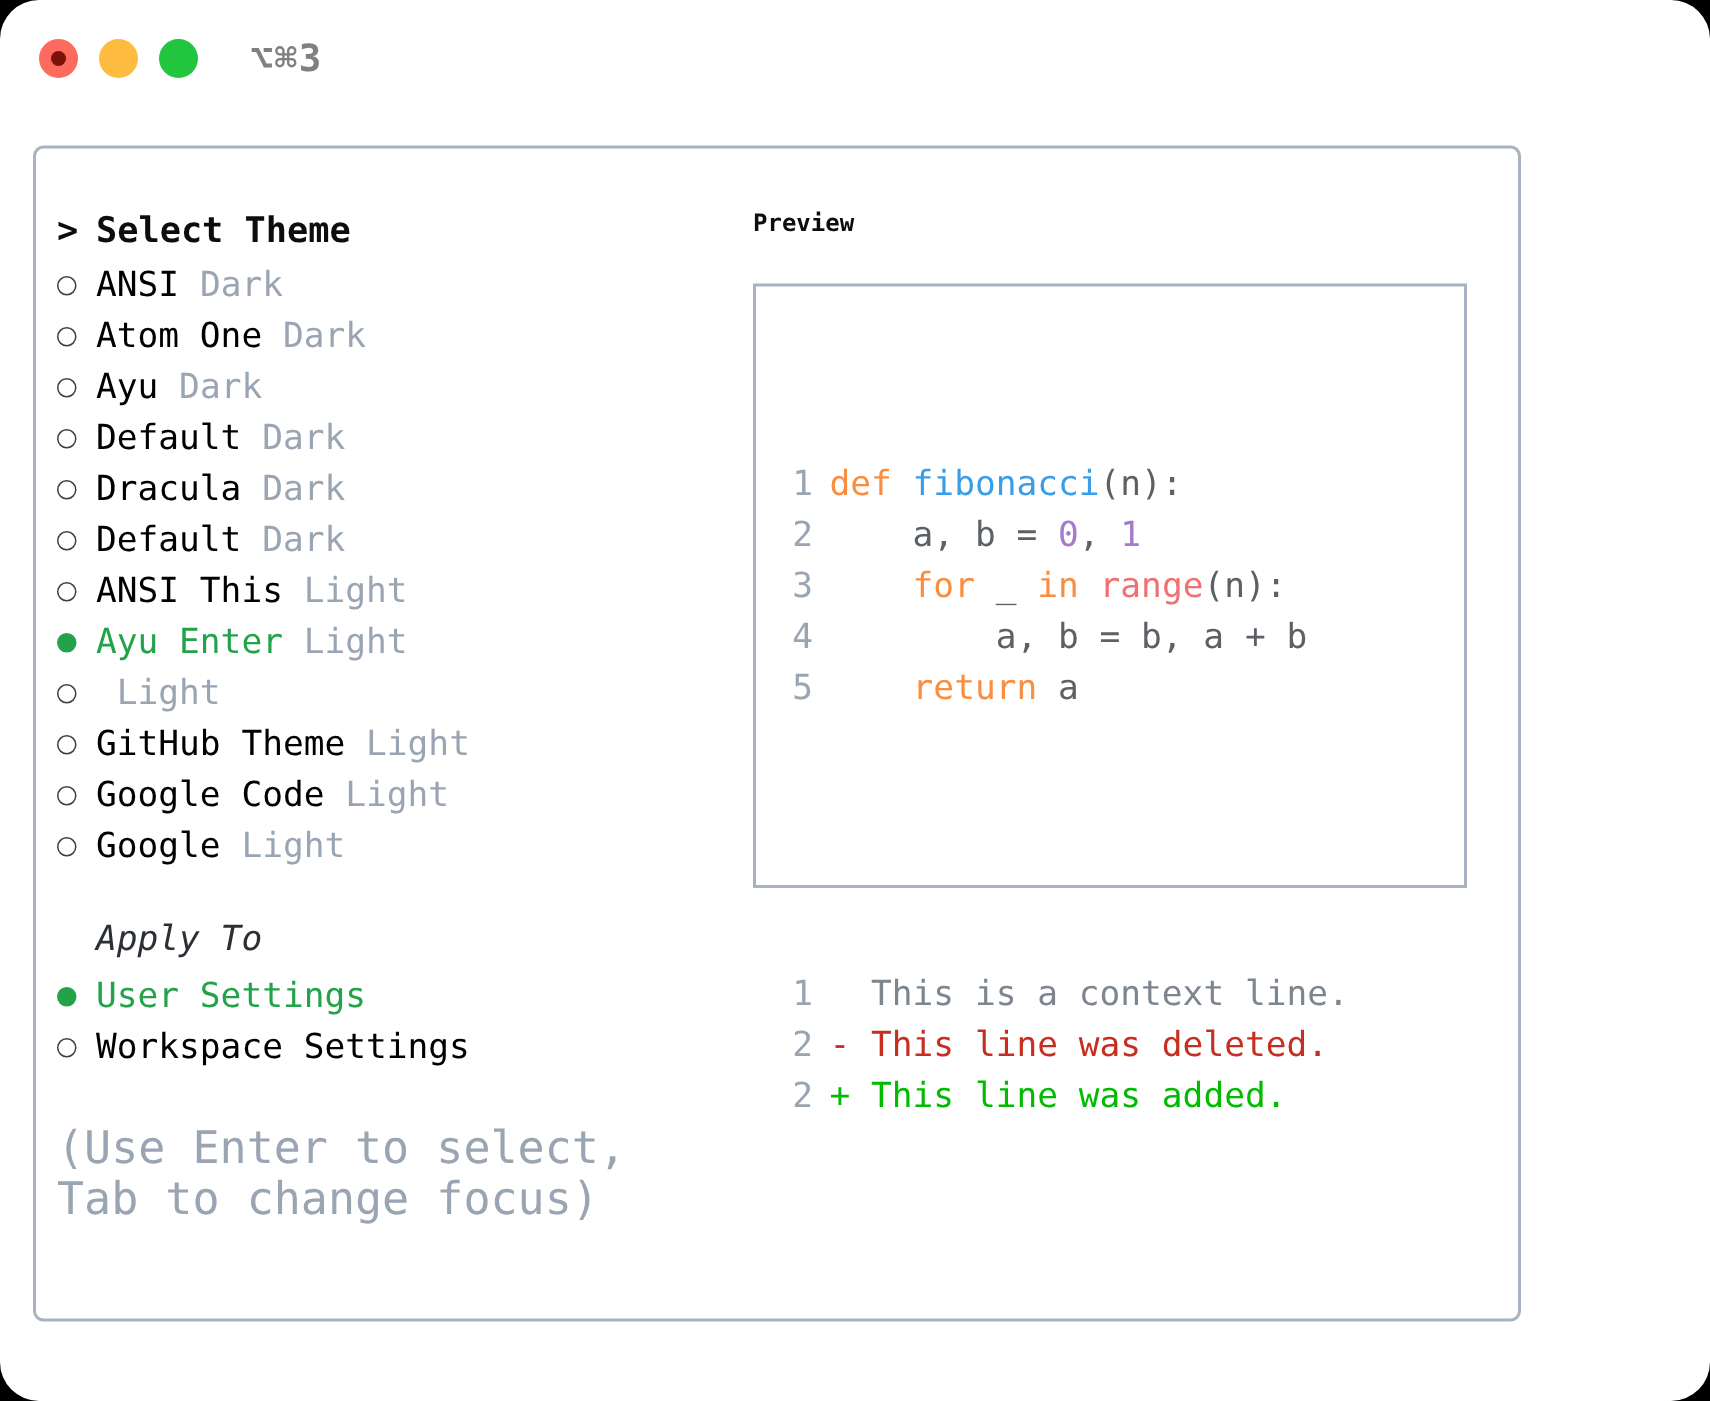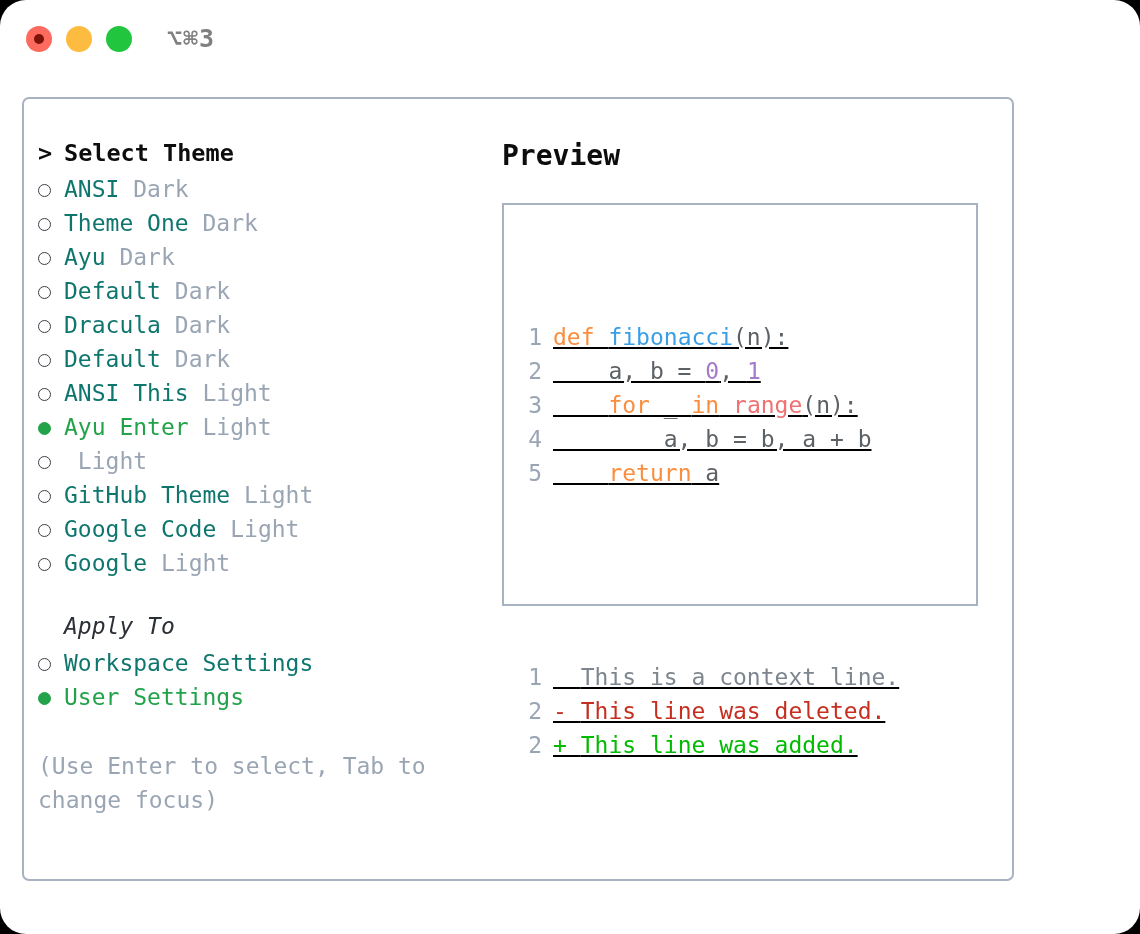--- a/index.html
+++ b/index.html
@@ -105,45 +105,45 @@
     height: 34px;
   }
   .dot {
     width: 13px;
     height: 13px;
     border-radius: 50%;
     box-sizing: border-box;
   }
   .dot.filled { background: #22a34a; border: 1px solid #22a34a; }
   .dot.hollow { background: transparent; border: 1.6px solid #3a3f47; }
-  .item-name { color: #0f766e; }
+  .item-name { color: #000000; }
   .item-name.selected { color: #22a34a; }
   .item-tag { color: #9aa5b4; }
 
   #apply-block { margin-top: 32px; }
   .apply-heading { color: #2b2f36; font-style: italic; }
 
   #hint {
     margin-top: 34px;
-    font-size: 23px;
+    font-size: 30px;
     line-height: 34px;
     color: #9aa5b4;
     width: 420px;
     white-space: pre-wrap;
   }
 
   
   #right-pane {
     position: absolute;
     left: 478px;
     top: 40px;
     width: 500px;
   }
   #preview-title {
-    font-size: 28px;
+    font-size: 16px;
     font-weight: bold;
     color: #0d0d0d;
     white-space: pre;
   }
   #preview-box {
     margin-top: 31px;
     width: 476px;
     height: 403px;
     border: 2px solid #a8b2c1;
     box-sizing: border-box;
@@ -151,21 +151,21 @@
     position: relative;
   }
   #code-area {
     position: absolute;
     left: 12px;
     top: 47px;
     font-size: 23px;
     line-height: 34px;
     white-space: pre;
   }
-  .code-line { height: 34px; white-space: pre; text-decoration: underline; }
+  .code-line { height: 34px; white-space: pre; }
   .gutter {
     display: inline-block;
     width: 26px;
     text-align: right;
     color: #9aa5b4;
   }
   .gap { display: inline-block; width: 11px; }
   .blank-line { height: 34px; }
 
   .tok-kw   { color: #fa8d3e; }
@@ -194,40 +194,40 @@
   <div id="card">
 
     <div id="left-pane">
 
       <div class="row">
         <span class="prompt-mark heading">&gt;</span><span class="heading">Select Theme</span>
       </div>
 
       <div id="theme-list">
           <div class="row"><span class="marker"><span class="dot hollow"></span></span><span class="item-name">ANSI</span><span class="item-name"> </span><span class="item-tag">Dark</span></div>
-          <div class="row"><span class="marker"><span class="dot hollow"></span></span><span class="item-name">Theme One</span><span class="item-name"> </span><span class="item-tag">Dark</span></div>
+          <div class="row"><span class="marker"><span class="dot hollow"></span></span><span class="item-name">Atom One</span><span class="item-name"> </span><span class="item-tag">Dark</span></div>
           <div class="row"><span class="marker"><span class="dot hollow"></span></span><span class="item-name">Ayu</span><span class="item-name"> </span><span class="item-tag">Dark</span></div>
           <div class="row"><span class="marker"><span class="dot hollow"></span></span><span class="item-name">Default</span><span class="item-name"> </span><span class="item-tag">Dark</span></div>
           <div class="row"><span class="marker"><span class="dot hollow"></span></span><span class="item-name">Dracula</span><span class="item-name"> </span><span class="item-tag">Dark</span></div>
           <div class="row"><span class="marker"><span class="dot hollow"></span></span><span class="item-name">Default</span><span class="item-name"> </span><span class="item-tag">Dark</span></div>
           <div class="row"><span class="marker"><span class="dot hollow"></span></span><span class="item-name">ANSI This</span><span class="item-name"> </span><span class="item-tag">Light</span></div>
           <div class="row"><span class="marker"><span class="dot filled"></span></span><span class="item-name selected">Ayu Enter</span><span class="item-name"> </span><span class="item-tag">Light</span></div>
           <div class="row"><span class="marker"><span class="dot hollow"></span></span><span class="item-name"> </span><span class="item-tag">Light</span></div>
           <div class="row"><span class="marker"><span class="dot hollow"></span></span><span class="item-name">GitHub Theme</span><span class="item-name"> </span><span class="item-tag">Light</span></div>
           <div class="row"><span class="marker"><span class="dot hollow"></span></span><span class="item-name">Google Code</span><span class="item-name"> </span><span class="item-tag">Light</span></div>
           <div class="row"><span class="marker"><span class="dot hollow"></span></span><span class="item-name">Google</span><span class="item-name"> </span><span class="item-tag">Light</span></div>
         </div>
 
       <div id="apply-block">
         <div class="row">
           <span class="prompt-mark"> </span><span class="apply-heading">Apply To</span>
         </div>
         <div id="apply-list">
+            <div class="row"><span class="marker"><span class="dot filled"></span></span><span class="item-name selected">User Settings</span></div>
             <div class="row"><span class="marker"><span class="dot hollow"></span></span><span class="item-name">Workspace Settings</span></div>
-            <div class="row"><span class="marker"><span class="dot filled"></span></span><span class="item-name selected">User Settings</span></div>
           </div>
       </div>
 
       <div id="hint">(Use Enter to select, Tab to change focus)</div>
     </div>
 
     <div id="right-pane">
       <div id="preview-title">Preview</div>
       <div id="preview-box">
         <div id="code-area">

